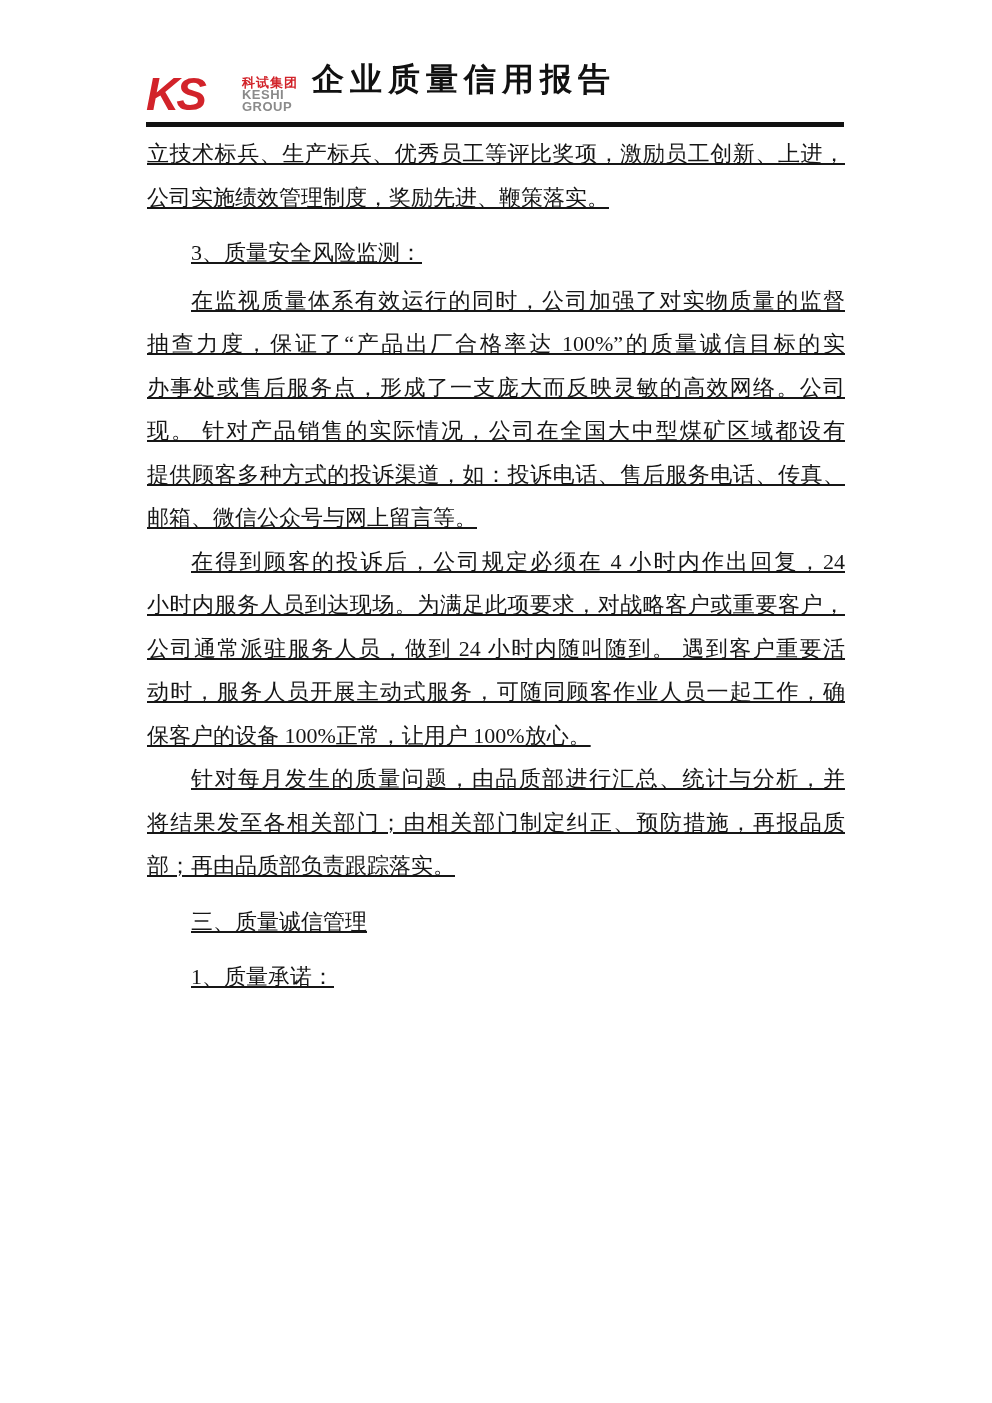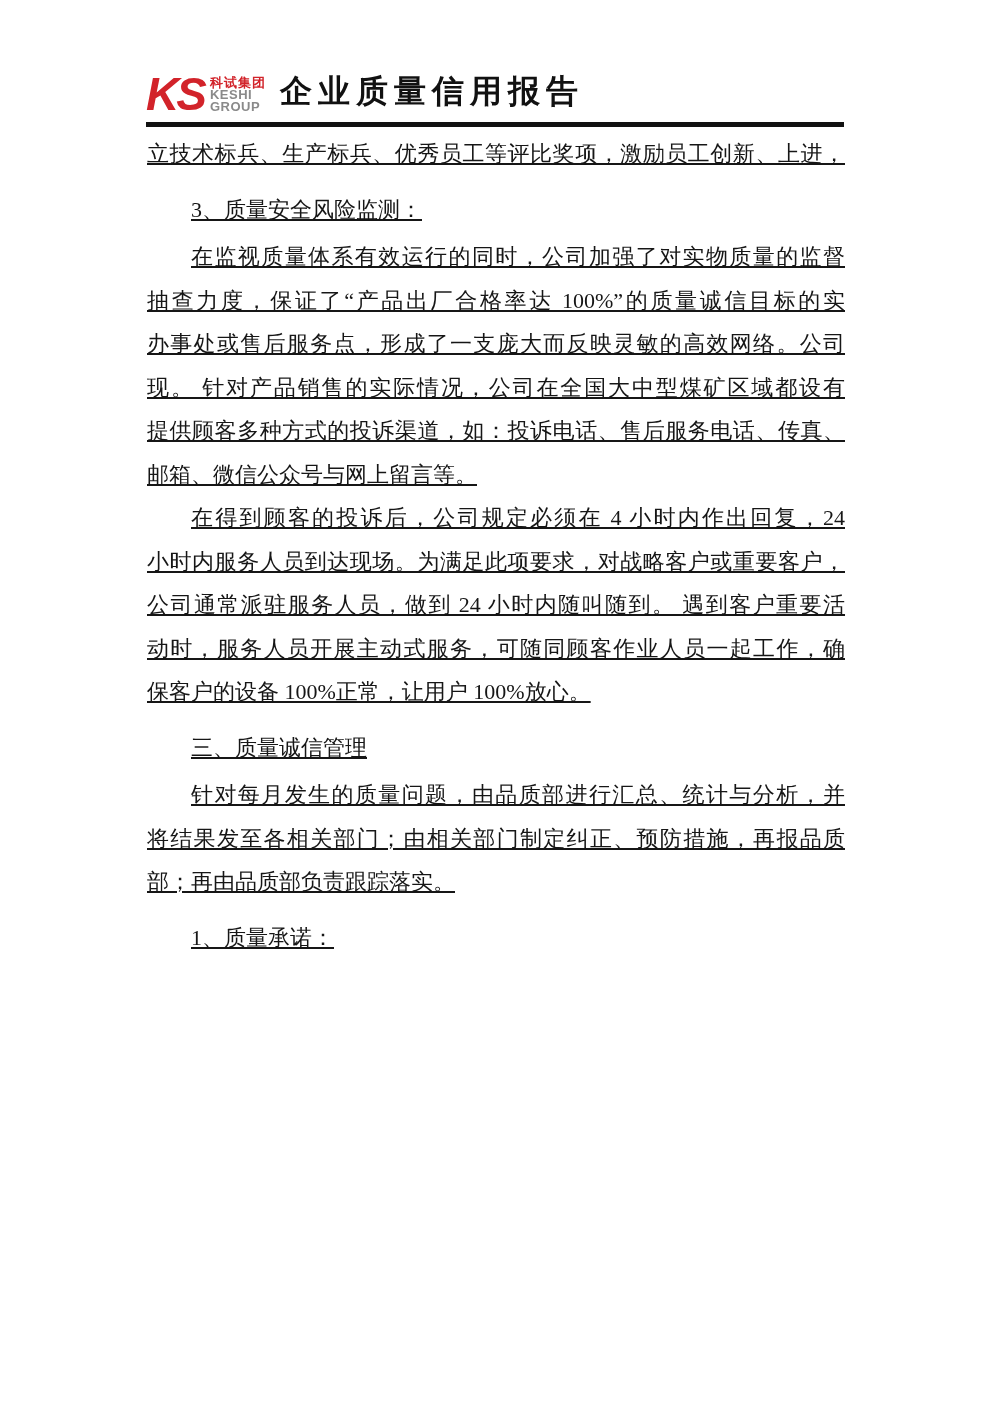--- a/index.html
+++ b/index.html
@@ -34,42 +34,42 @@
   .logo { display: flex; align-items: flex-start; margin-bottom: 10px; }
   .logo .ks {
     font-family: "Liberation Sans", sans-serif;
     font-weight: bold;
     font-style: italic;
     font-size: 46px;
     line-height: 36px;
     letter-spacing: -3px;
     padding-right: 6px;
   }
-  .logo-col { display: flex; flex-direction: column; justify-content: flex-start; }
+  .logo-col { display: flex; flex-direction: column; justify-content: flex-start; margin-left: 32px; }
   .logo-col .cn {
     font-family: "Liberation Sans", sans-serif;
     font-weight: bold;
     font-size: 13px;
     line-height: 13px;
     letter-spacing: 1px;
   }
   .logo-col .en {
     font-family: "Liberation Sans", sans-serif;
     font-weight: bold;
     font-size: 13px;
     line-height: 11.5px;
     letter-spacing: 0.5px;
   }
   .title {
     font-weight: bold;
     font-size: 32px;
     letter-spacing: 6px;
     color: #111;
     margin-left: 14px;
-    margin-bottom: 8px;
+    margin-bottom: 20px;
     white-space: nowrap;
   }
 
   
   .content {
     position: absolute;
     left: 147px;
     top: 132px;
     width: 698px;
     font-size: 22px;
@@ -112,46 +112,47 @@
       </span>
     </div>
     <div class="title">企业质量信用报告</div>
   </div>
 
   <div class="rule"></div>
 
   <div class="content">
       <div class="para body">
         <div class="line jl">立技术标兵、生产标兵、优秀员工等评比奖项，激励员工创新、上进，</div>
+        <div class="line">公司实施绩效管理制度，奖励先进、鞭策落实。</div>
       </div>
       <div class="para heading">
         <div class="line ind">3、质量安全风险监测：</div>
       </div>
       <div class="para body">
         <div class="line jl ind">在监视质量体系有效运行的同时，公司加强了对实物质量的监督</div>
         <div class="line jl">抽查力度，保证了“产品出厂合格率达 100%”的质量诚信目标的实</div>
         <div class="line jl">办事处或售后服务点，形成了一支庞大而反映灵敏的高效网络。公司</div>
         <div class="line jl">现。 针对产品销售的实际情况，公司在全国大中型煤矿区域都设有</div>
         <div class="line jl">提供顾客多种方式的投诉渠道，如：投诉电话、售后服务电话、传真、</div>
         <div class="line">邮箱、微信公众号与网上留言等。</div>
       </div>
       <div class="para body">
         <div class="line jl ind">在得到顾客的投诉后，公司规定必须在 4 小时内作出回复，24</div>
         <div class="line jl">小时内服务人员到达现场。为满足此项要求，对战略客户或重要客户，</div>
         <div class="line jl">公司通常派驻服务人员，做到 24 小时内随叫随到。 遇到客户重要活</div>
         <div class="line jl">动时，服务人员开展主动式服务，可随同顾客作业人员一起工作，确</div>
         <div class="line">保客户的设备 100%正常，让用户 100%放心。</div>
       </div>
-      <div class="para heading">
-        <div class="line ind">三、质量诚信管理</div>
-      </div>
       <div class="para body">
         <div class="line jl ind">针对每月发生的质量问题，由品质部进行汇总、统计与分析，并</div>
         <div class="line jl">将结果发至各相关部门；由相关部门制定纠正、预防措施，再报品质</div>
         <div class="line">部；再由品质部负责跟踪落实。</div>
+      </div>
+      <div class="para heading">
+        <div class="line ind">三、质量诚信管理</div>
       </div>
       <div class="para heading">
         <div class="line ind">1、质量承诺：</div>
       </div>
     </div>
 
   <div class="pageno">11</div>
 
 </div>
 

